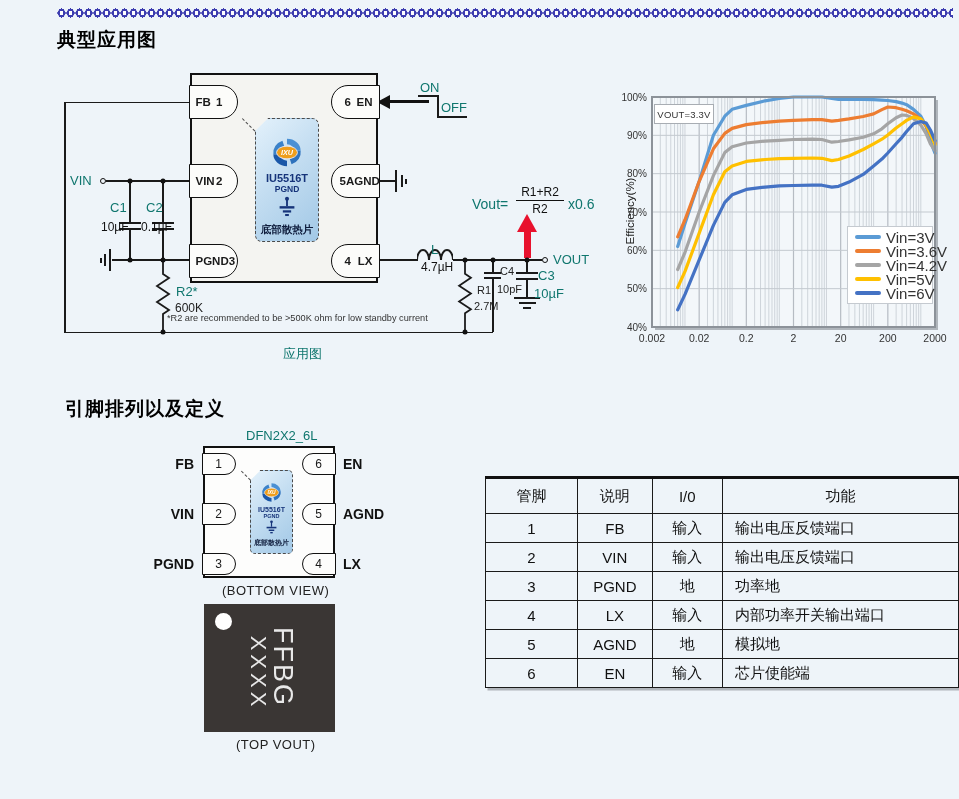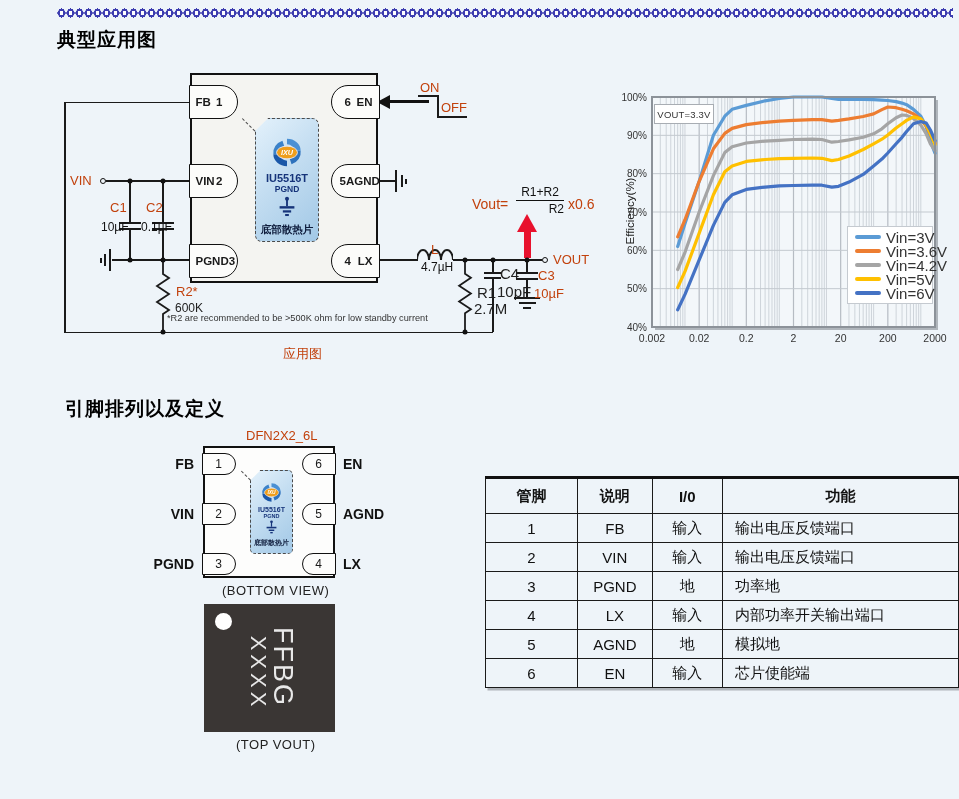--- a/index.html
+++ b/index.html
@@ -10,22 +10,22 @@
   .chain{position:absolute;left:57px;top:7px;width:896px;height:12px;
     background:
       radial-gradient(ellipse 3.4px 4.4px at 4.5px 6px,#ffffff 0 1.6px,#3d3db0 1.7px 3.5px,rgba(61,61,176,0) 3.6px),
       linear-gradient(to bottom,transparent 5px,#6a6ac0 5px 7px,transparent 7px);
     background-size:9px 12px,9px 12px;background-repeat:repeat-x;}
   .sec-title{position:absolute;font-size:19px;font-weight:bold;color:#000;letter-spacing:1px;}
   
   .w{position:absolute;background:#1a1a1a;}
   .dot{position:absolute;width:5px;height:5px;border-radius:50%;background:#111;transform:translate(-2.5px,-2.5px);}
   .term{position:absolute;width:6px;height:6px;border:1.5px solid #111;border-radius:50%;background:#eef4f9;box-sizing:border-box;transform:translate(-3px,-3px);}
-  .lbl{position:absolute;font-size:13px;color:#c2410c;white-space:nowrap;}
-  .lbl-s{position:absolute;font-size:15px;color:#222;white-space:nowrap;}
+  .lbl{position:absolute;font-size:13px;color:#0f766e;white-space:nowrap;}
+  .lbl-s{position:absolute;font-size:11px;color:#222;white-space:nowrap;}
   .lbl-m{position:absolute;font-size:12px;color:#111;white-space:nowrap;}
   
   .icbox{position:absolute;left:190px;top:73px;width:188px;height:210px;background:#f4f4f1;border:2px solid #111;box-sizing:border-box;}
   .pin{position:absolute;height:34px;width:49px;background:#fcfcfa;border:1.7px solid #111;display:flex;align-items:center;box-sizing:border-box;font-weight:bold;font-size:11.5px;color:#1a1a1a;}
   .pinL{border-radius:0 17px 17px 0;justify-content:space-between;padding:0 14px 0 6px;}
   .pinR{border-radius:17px 0 0 17px;justify-content:space-between;padding:0 6px 0 13px;}
   
   .core{position:absolute;border:1.6px dashed #4a4a4a;border-radius:7px;box-sizing:border-box;
         background:linear-gradient(135deg,#e3f1fb 0%,#c3ddf1 45%,#a2c8e6 100%);
         display:flex;flex-direction:column;align-items:center;}
@@ -38,21 +38,21 @@
   .res,.ind{position:absolute;}
   
   .red-shaft{position:absolute;background:#e8112d;}
   .red-head{position:absolute;width:0;height:0;border-left:10px solid transparent;border-right:10px solid transparent;border-bottom:18px solid #e8112d;}
   
   .en-shaft{position:absolute;background:#111;}
   .en-head{position:absolute;width:0;height:0;border-top:7px solid transparent;border-bottom:7px solid transparent;border-right:13px solid #111;}
   
   .frac{position:absolute;text-align:center;font-size:12px;color:#111;}
   .frac .num{border-bottom:1.4px solid #111;padding:0 3px 1px 3px;}
-  .frac .den{padding-top:1px;text-align:right;}
+  .frac .den{padding-top:1px;}
   
   .chart-panel{position:absolute;left:618px;top:68px;width:341px;height:302px;}
   .chart-title{position:absolute;left:0;top:6px;width:341px;text-align:center;font-size:17px;color:#2b2b2b;}
   .chart-shadow{position:absolute;left:34px;top:29px;width:283px;height:230px;box-shadow:3px 3px 0 rgba(125,132,138,.55);}
   .ylab{position:absolute;left:-57px;top:136px;width:140px;height:14px;transform:rotate(-90deg);text-align:center;font-size:11.5px;color:#222;}
   .xlab{position:absolute;left:60px;top:281px;width:231px;text-align:center;font-size:13.5px;color:#222;}
   .anno{position:absolute;left:36px;top:36px;width:60px;height:20px;background:#fff;border:1px solid #a8adb3;box-sizing:border-box;
         font-size:9.5px;color:#333;display:flex;align-items:center;justify-content:center;letter-spacing:0.2px;}
   .legend{position:absolute;left:229px;top:158px;width:86px;height:78px;background:#fff;border:1px solid #c5cad0;box-sizing:border-box;
         display:flex;flex-direction:column;justify-content:center;gap:4px;padding:4px 7px;}
@@ -70,21 +70,21 @@
   .pkpinR{border-radius:11px 0 0 11px;}
   .pklbl{position:absolute;font-size:14px;font-weight:bold;color:#111;white-space:nowrap;}
   .view-cap{position:absolute;font-size:13px;color:#222;letter-spacing:0.5px;}
   
   .chip{position:absolute;left:204px;top:604px;width:131px;height:128px;background:#3a3634;}
   .chip-dot{position:absolute;left:11px;top:9px;width:17px;height:17px;border-radius:50%;background:#fff;}
   .mark{position:absolute;color:#e8e8e8;text-align:center;white-space:nowrap;}
   
   .pin-table{position:absolute;left:485px;top:476px;border-collapse:collapse;box-shadow:2.5px 2.5px 0 rgba(100,105,110,.45);background:#eef4f9;}
   .pin-table th,.pin-table td{border:1.5px solid #1a1a1a;font-size:15px;color:#111;text-align:center;padding:0 4px;}
-  .pin-table th{height:34px;font-weight:bold;}
+  .pin-table th{height:34px;font-weight:normal;}
   .pin-table td{height:28px;}
   .pin-table tr th{border-top:3px solid #111;}
   .col-pin{width:84px;} .col-name{width:66px;} .col-io{width:62px;} .col-fn{width:230px;}
   .pin-table td.fn{text-align:left;padding-left:12px;}
 </style>
 </head>
 <body>
 
 <div class="page">
 

